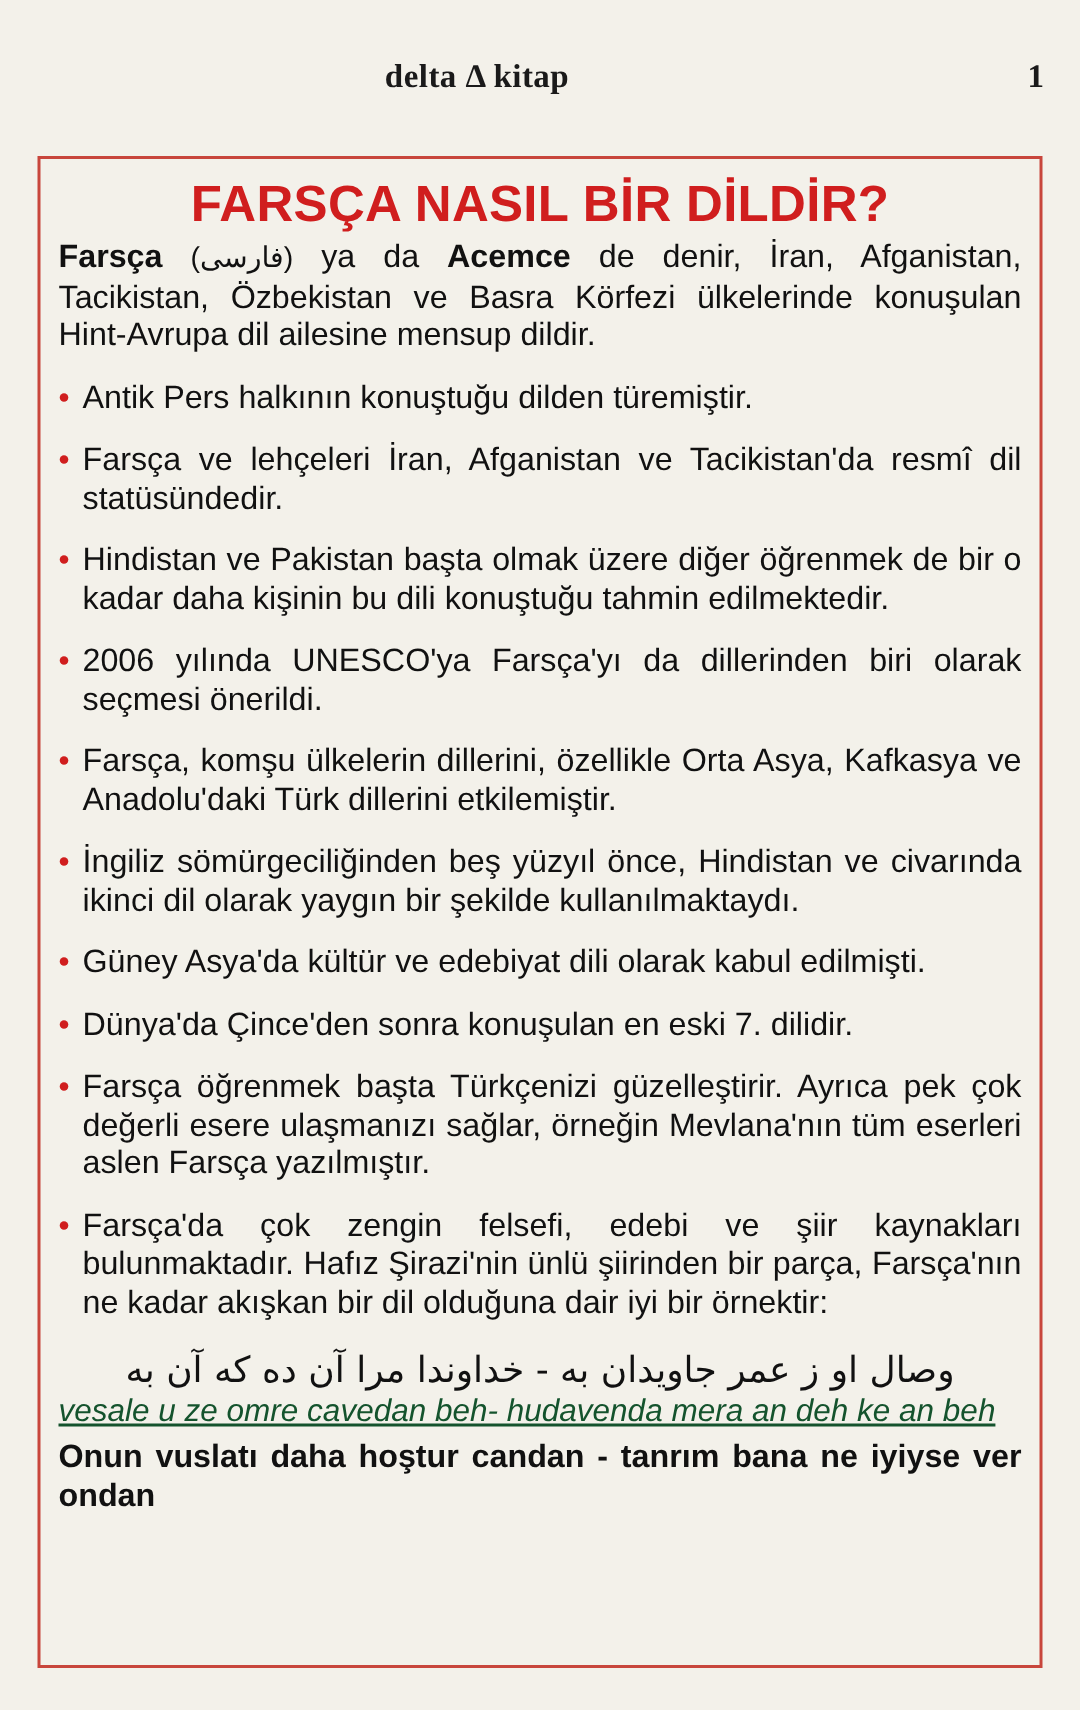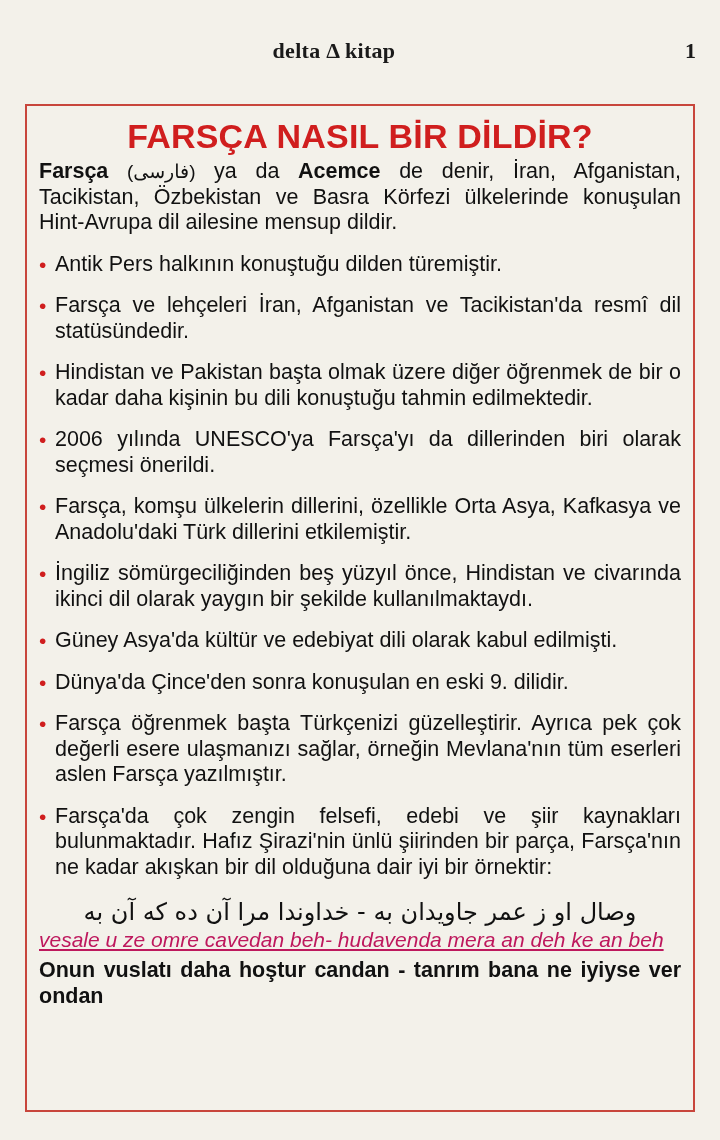--- a/index.html
+++ b/index.html
@@ -23,21 +23,21 @@
   }
   .header {
     position: absolute;
     top: 38px;
     left: 0;
     width: 720px;
     height: 34px;
   }
   .header-title {
     position: absolute;
-    left: 16px;
+    left: 0;
     width: 636px;
     text-align: center;
     font-family: "Liberation Serif", serif;
     font-size: 22px;
     font-weight: bold;
     color: #1a1a1a;
     letter-spacing: 0.3px;
   }
   .header-page-number {
     position: absolute;
@@ -117,21 +117,21 @@
     line-height: 28px;
     color: #111;
     margin-top: 18px;
     font-family: "DejaVu Sans", sans-serif;
   }
   .verse-translit {
     font-style: italic;
     text-decoration: underline;
     font-size: 21px;
     line-height: 26px;
-    color: #be185d;
+    color: #14532d;
     margin-top: 1px;
   }
   .verse-turkish {
     font-weight: bold;
     font-size: 21.5px;
     line-height: 26px;
     color: #111;
     margin-top: 4px;
   }
 </style>
@@ -154,21 +154,21 @@
       <p class="para intro"><b>Farsça</b> <span class="persian-inline">(فارسی)</span><span> ya da </span><b>Acemce</b><span> de denir, İran, Afganistan, Tacikistan, Özbekistan ve Basra Körfezi ülkelerinde konuşulan Hint-Avrupa dil ailesine mensup dildir.</span></p>
 
       <ul class="bullet-list">
         <li class="bullet-item">Antik Pers halkının konuştuğu dilden türemiştir.</li>
         <li class="bullet-item">Farsça ve lehçeleri İran, Afganistan ve Tacikistan'da resmî dil statüsündedir.</li>
         <li class="bullet-item">Hindistan ve Pakistan başta olmak üzere diğer öğrenmek de bir o kadar daha kişinin bu dili konuştuğu tahmin edilmektedir.</li>
         <li class="bullet-item">2006 yılında UNESCO'ya Farsça'yı da dillerinden biri olarak seçmesi önerildi.</li>
         <li class="bullet-item">Farsça, komşu ülkelerin dillerini, özellikle Orta Asya, Kafkasya ve Anadolu'daki Türk dillerini etkilemiştir.</li>
         <li class="bullet-item">İngiliz sömürgeciliğinden beş yüzyıl önce, Hindistan ve civarında ikinci dil olarak yaygın bir şekilde kullanılmaktaydı.</li>
         <li class="bullet-item">Güney Asya'da kültür ve edebiyat dili olarak kabul edilmişti.</li>
-        <li class="bullet-item">Dünya'da Çince'den sonra konuşulan en eski 9. dilidir.</li>
+        <li class="bullet-item">Dünya'da Çince'den sonra konuşulan en eski 7. dilidir.</li>
         <li class="bullet-item">Farsça öğrenmek başta Türkçenizi güzelleştirir. Ayrıca pek çok değerli esere ulaşmanızı sağlar, örneğin Mevlana'nın tüm eserleri aslen Farsça yazılmıştır.</li>
         <li class="bullet-item">Farsça'da çok zengin felsefi, edebi ve şiir kaynakları bulunmaktadır. Hafız Şirazi'nin ünlü şiirinden bir parça, Farsça'nın ne kadar akışkan bir dil olduğuna dair iyi bir örnektir:</li>
       </ul>
 
       <div class="verse-persian">وصال او ز عمر جاویدان به - خداوندا مرا آن ده که آن به</div>
       <div class="verse-translit">vesale u ze omre cavedan beh- hudavenda mera an deh ke an beh</div>
       <div class="verse-turkish">Onun vuslatı daha hoştur candan - tanrım bana ne iyiyse ver ondan</div>
 
     </div>
   </div>

